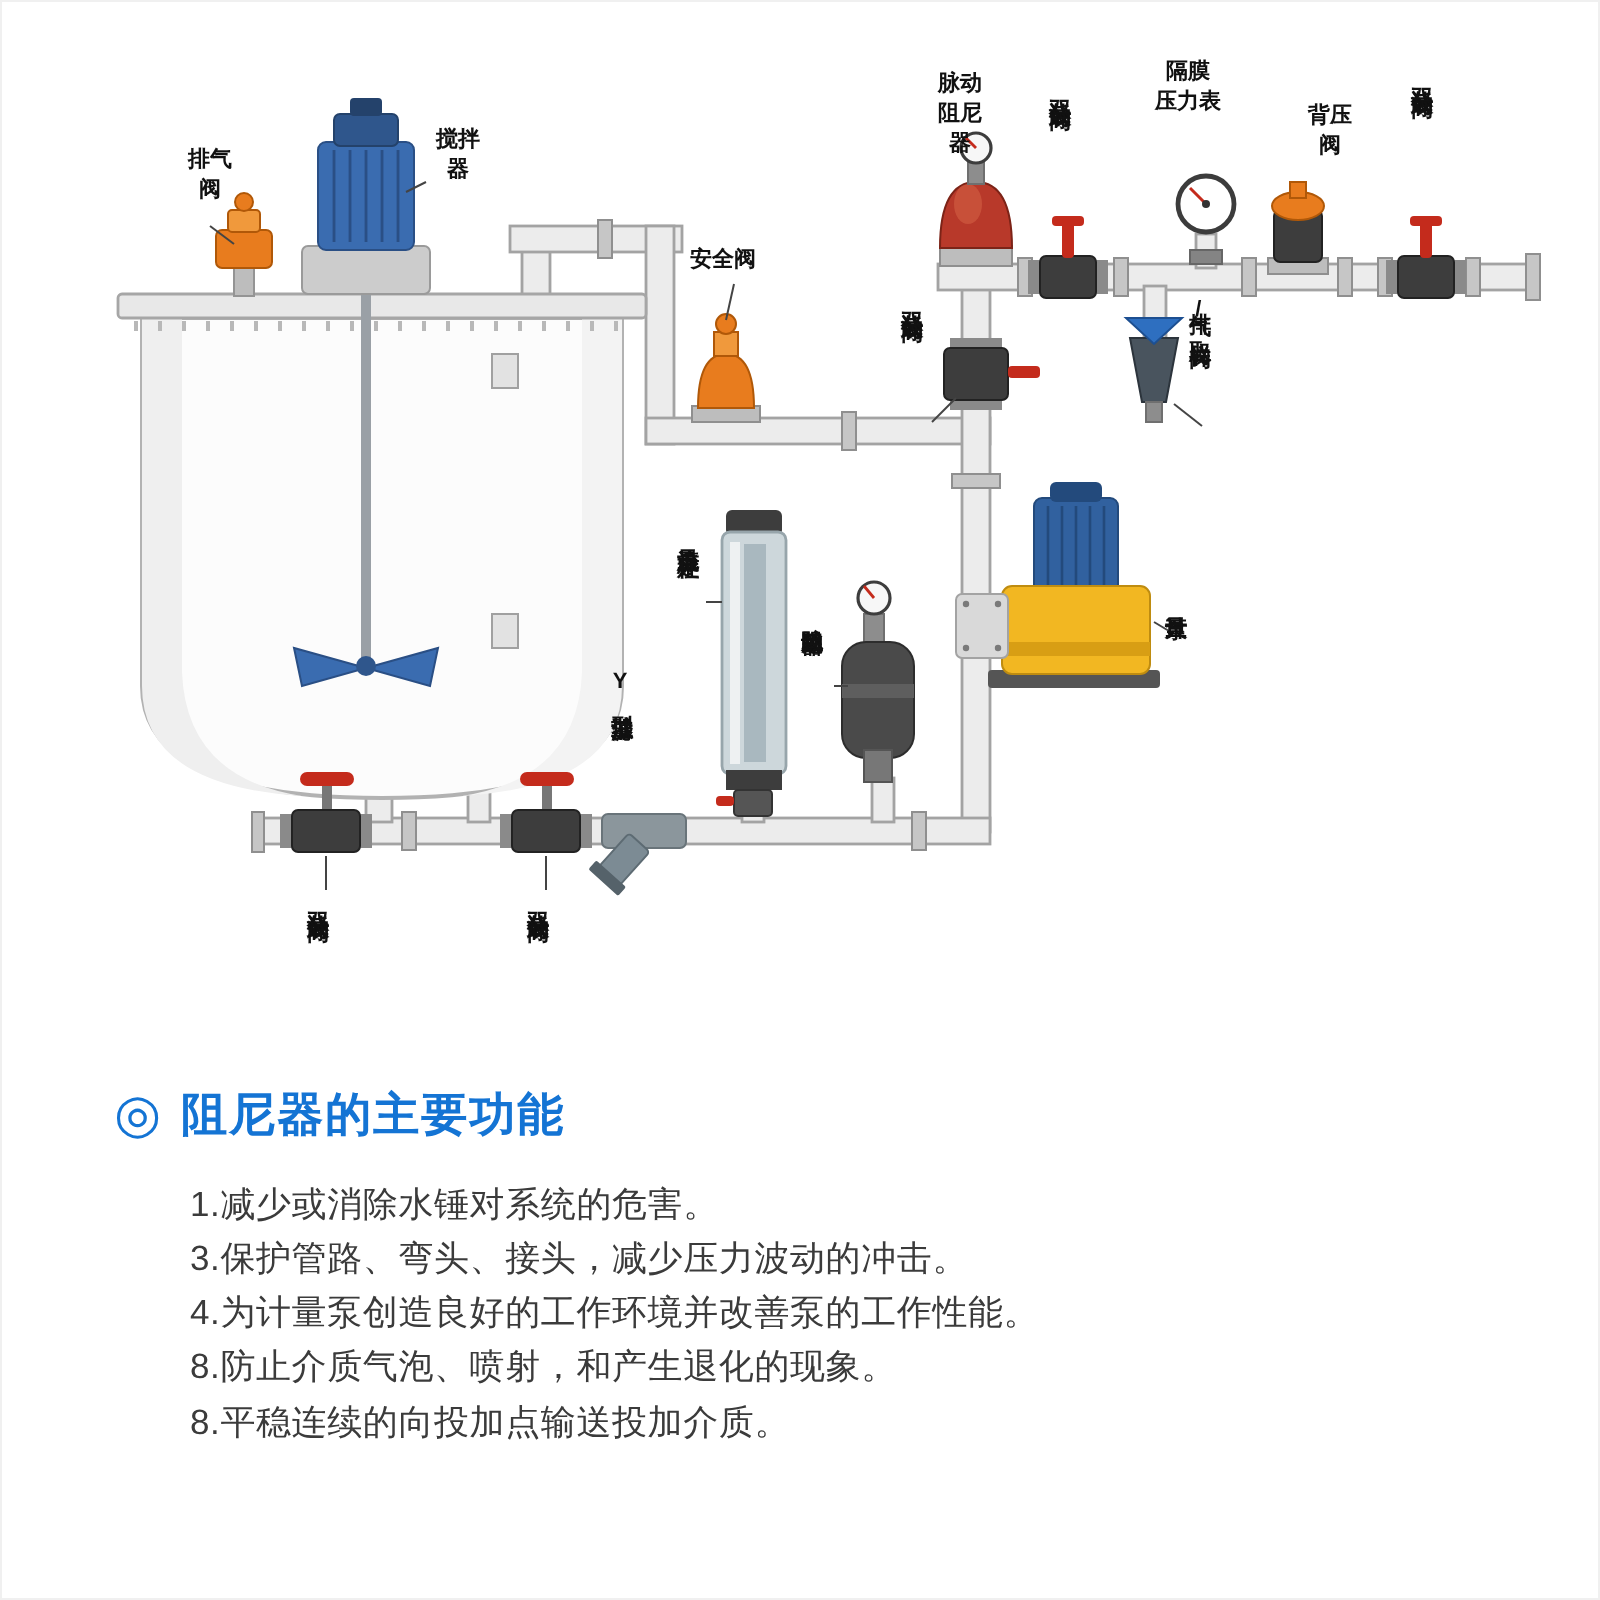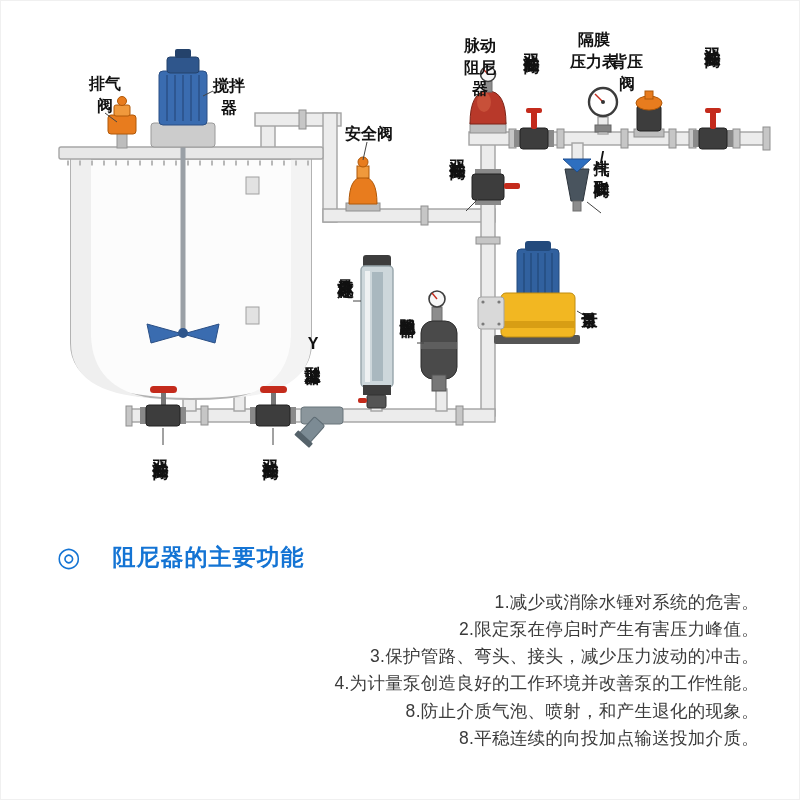--- a/index.html
+++ b/index.html
@@ -2,30 +2,30 @@
 <html><head>
 <meta charset="utf-8">
 <style>
   * { margin:0; padding:0; box-sizing:border-box; }
   html,body { width:800px; height:800px; background:#fff;
     font-family:"Liberation Sans","DejaVu Sans",sans-serif; }
   .page { position:relative; width:800px; height:800px; background:#fff;
     overflow:hidden; border:1px solid #f0f0f0; }
   .diagram { position:relative; width:800px; height:535px; }
   .diagram svg { position:absolute; left:0; top:0; }
-  .lbl { position:absolute; font-size:16px; font-weight:700; color:#111;
+  .lbl { position:absolute; font-size:11px; font-weight:700; color:#111;
     line-height:1.35; white-space:pre-line; text-align:center; }
   .lbl.v { writing-mode:vertical-rl; text-orientation:upright;
     letter-spacing:1px; line-height:1.1; white-space:normal; }
   .content { padding:6px 40px 0 56px; }
   .title-row { display:flex; align-items:center; gap:10px; }
   .bullseye { color:#1474d4; font-size:27px; font-weight:700; line-height:1; }
-  .title-text { color:#1474d4; font-size:23px; font-weight:700; letter-spacing:1px;margin-left:22px; }
+  .title-text { color:#1474d4; font-size:23px; font-weight:700; letter-spacing:1px; }
   .func-list { margin:16px 0 0 38px; }
-  .func-item { font-size:17.5px; color:#3b3b3b; line-height:1.55; letter-spacing:0.3px;text-align:right; }
+  .func-item { font-size:17.5px; color:#3b3b3b; line-height:1.55; letter-spacing:0.3px; }
 </style>
 </head>
 <body>
 
 <div class="page">
 
   <div class="diagram">
     <svg width="800" height="535" viewBox="0 0 800 535" xmlns="http://www.w3.org/2000/svg">
 
       <g fill="#ececec" stroke="#a3a3a3" stroke-width="1.4">
@@ -214,50 +214,49 @@
         <line x1="416" y1="342" x2="423" y2="342"></line>
         <line x1="352" y1="300" x2="360" y2="300"></line>
         <line x1="586" y1="316" x2="576" y2="310"></line>
         <line x1="162" y1="444" x2="162" y2="427"></line>
         <line x1="272" y1="444" x2="272" y2="427"></line>
       </g>
     </svg>
 
     <div class="lbl" style="left:84px;top:72px;width:40px">排气
 阀</div>
-    <div class="lbl" style="left:208px;top:74px;width:40px">搅拌
+    <div class="lbl" style="left:208px;top:62px;width:40px">搅拌
 器</div>
     <div class="lbl" style="left:344px;top:122px">安全阀</div>
     <div class="lbl" style="left:456px;top:34px;width:46px">脉动
 阻尼
 器</div>
     <div class="lbl v" style="left:522px;top:40px">双油任球阀</div>
     <div class="lbl" style="left:564px;top:28px;width:58px">隔膜
 压力表</div>
-    <div class="lbl" style="left:606px;top:50px;width:40px">背压
+    <div class="lbl" style="left:644px;top:50px;width:40px">背压
 阀</div>
     <div class="lbl v" style="left:703px;top:34px">双油任球阀</div>
     <div class="lbl v" style="left:448px;top:146px">双油任球阀</div>
     <div class="lbl v" style="left:592px;top:146px">排气/取样阀</div>
     <div class="lbl v" style="left:336px;top:264px">流量标定柱</div>
     <div class="lbl v" style="left:303px;top:334px">Y型过滤器</div>
     <div class="lbl v" style="left:398px;top:304px">脉动阻尼器</div>
     <div class="lbl v" style="left:580px;top:298px">计量泵</div>
     <div class="lbl v" style="left:151px;top:446px">双油任球阀</div>
     <div class="lbl v" style="left:261px;top:446px">双油任球阀</div>
   </div>
 
   <div class="content">
     <div class="title-row">
       <span class="bullseye">◎</span>
       <span class="title-text">阻尼器的主要功能</span>
     </div>
     <div class="func-list">
       <div class="func-item">1.减少或消除水锤对系统的危害。</div>
-      <div class="func-item">2.限定泵在停启时产生有害压力峰值。</div>
       <div class="func-item">3.保护管路、弯头、接头，减少压力波动的冲击。</div>
       <div class="func-item">4.为计量泵创造良好的工作环境并改善泵的工作性能。</div>
       <div class="func-item">8.防止介质气泡、喷射，和产生退化的现象。</div>
       <div class="func-item">8.平稳连续的向投加点输送投加介质。</div>
     </div>
   </div>
 
 </div>
 
 </body></html>

